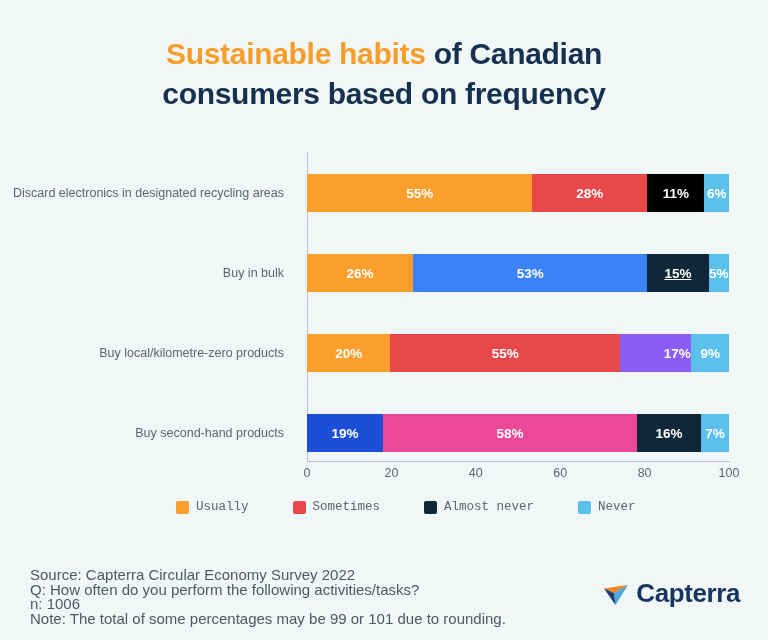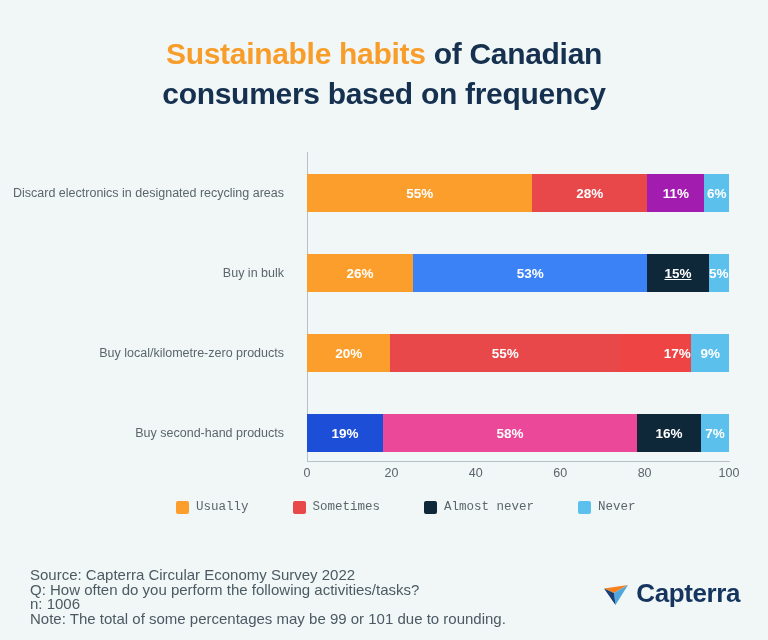--- a/index.html
+++ b/index.html
@@ -230,21 +230,21 @@
 
     <div class="plot">
       <div class="rows" id="bar-rows">
           <div class="row row-0">
             <div class="seg seg-usually" style="width: 232.1px; background: rgb(252, 158, 43);">
               <span>55%</span>
             </div>
             <div class="seg seg-sometimes" style="width: 118.16px; background: rgb(232, 72, 74);">
               <span>28%</span>
             </div>
-            <div class="seg seg-almost" style="width: 59px; background: #a21caf;">
+            <div class="seg seg-almost" style="width: 59px; background: #000000;">
               <span>11%</span>
             </div>
             <div class="seg seg-never" style="width: 25.32px; background: rgb(91, 192, 235);">
               <span>6%</span>
             </div>
           </div>
           <div class="row row-1">
             <div class="seg seg-usually" style="width: 109.72px; background: rgb(252, 158, 43);">
               <span>26%</span>
             </div>
@@ -258,21 +258,21 @@
               <span>5%</span>
             </div>
           </div>
           <div class="row row-2">
             <div class="seg seg-usually" style="width: 84.4px; background: rgb(252, 158, 43);">
               <span>20%</span>
             </div>
             <div class="seg seg-sometimes" style="width: 232.1px; background: rgb(232, 72, 74);">
               <span>55%</span>
             </div>
-            <div class="seg seg-almost" style="width: 71.74px; background: #ef4444; padding-left: 43px;">
+            <div class="seg seg-almost" style="width: 71.74px; background: #8b5cf6; padding-left: 43px;">
               <span>17%</span>
             </div>
             <div class="seg seg-never" style="width: 37.98px; background: rgb(91, 192, 235);">
               <span>9%</span>
             </div>
           </div>
           <div class="row row-3">
             <div class="seg seg-usually" style="width: 80.18px; background: #1d4ed8;">
               <span>19%</span>
             </div>

